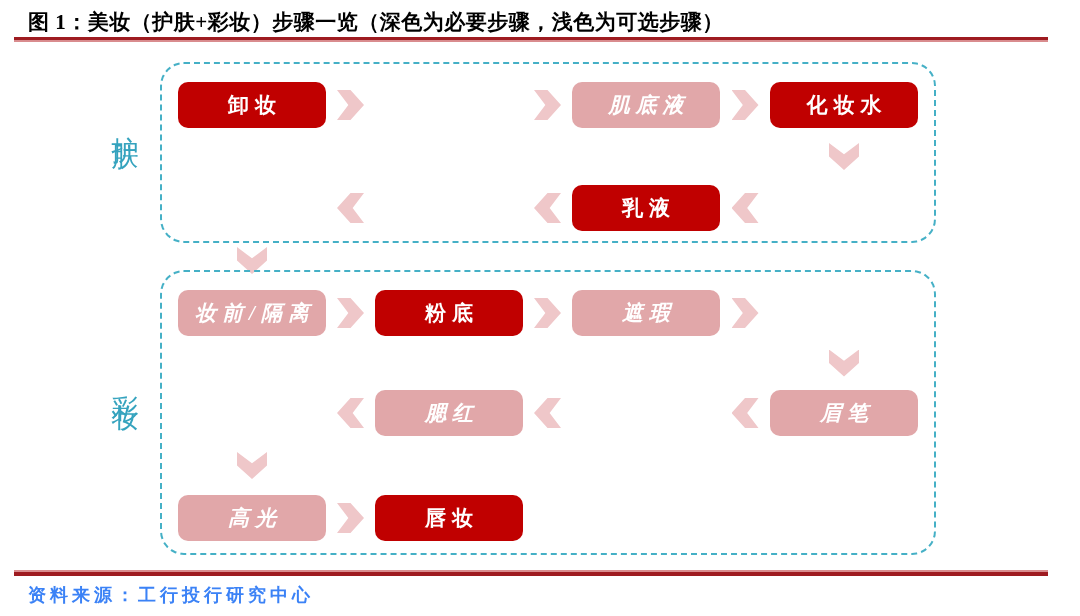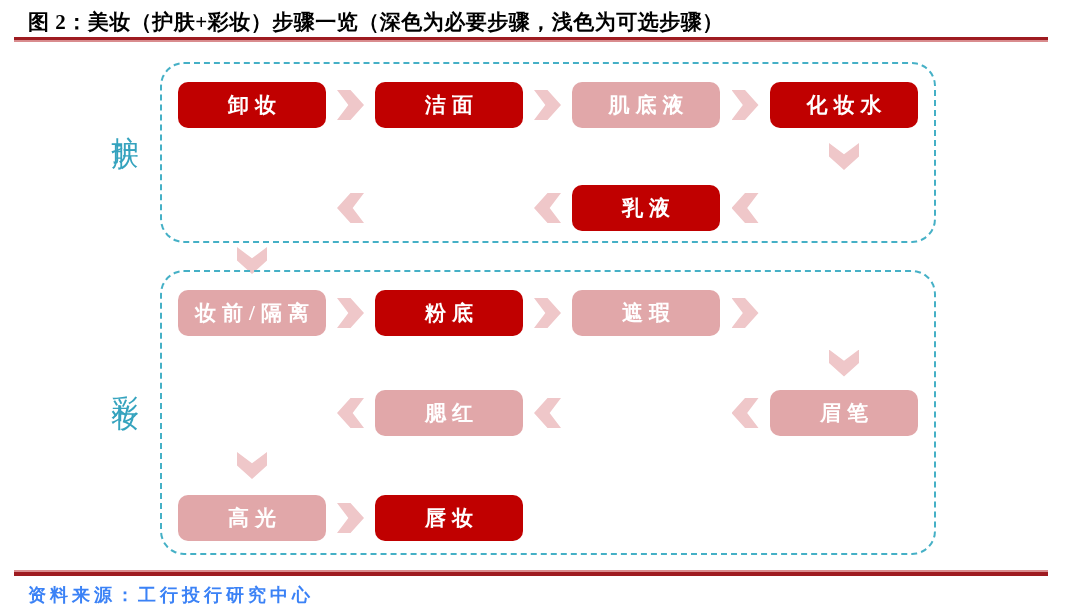--- a/index.html
+++ b/index.html
@@ -44,49 +44,48 @@
   .grid-makeup{grid-template-rows:46px 54px 46px 59px 46px;}
   .cell{display:flex;align-items:center;justify-content:center;}
   
   .step{
     height:46px;border-radius:10px;
     display:flex;align-items:center;justify-content:center;
     color:#fff;font-size:21px;font-weight:bold;
     letter-spacing:6px;text-indent:6px;white-space:nowrap;
   }
   .req{background:#c00000;}
-  .opt{background:#e1a7a9;}
+  .opt{background:#e1a7a9;font-style:italic;}
   
   .chev{background:#efc7c9;}
   .chev-r{width:27px;height:30px;clip-path:polygon(0 0,50% 0,100% 50%,50% 100%,0 100%,42% 50%);}
   .chev-l{width:27px;height:30px;clip-path:polygon(100% 0,50% 0,0 50%,50% 100%,100% 100%,58% 50%);}
   .chev-d{width:30px;height:27px;clip-path:polygon(0 0,50% 42%,100% 0,100% 50%,50% 100%,0 50%);}
   .link-arrow{position:absolute;left:237px;top:247px;}
 </style>
 </head>
 <body>
 
-<div class="title">图 2：美妆（护肤+彩妆）步骤一览（深色为必要步骤，浅色为可选步骤）</div>
+<div class="title">图 1：美妆（护肤+彩妆）步骤一览（深色为必要步骤，浅色为可选步骤）</div>
 
 <div class="rule rule-top">
   <div class="band-dark"></div>
   <div class="band-light"></div>
 </div>
 
 <div class="vlabel vlabel-skin">护肤</div>
 <div class="vlabel vlabel-makeup">彩妆</div>
 
 <div class="frame frame-skin">
   <div class="grid grid-skin">
 
     <div class="step req" style="grid-column:1;grid-row:1">卸妆</div>
     <div class="cell" style="grid-column:2;grid-row:1">
         <div class="chev chev-r"></div>
       </div>
-    <div class="step req" style="grid-column:3;grid-row:1">洁面</div>
     <div class="cell" style="grid-column:4;grid-row:1">
         <div class="chev chev-r"></div>
       </div>
     <div class="step opt" style="grid-column:5;grid-row:1">肌底液</div>
     <div class="cell" style="grid-column:6;grid-row:1">
         <div class="chev chev-r"></div>
       </div>
     <div class="step req" style="grid-column:7;grid-row:1">化妆水</div>
 
     <div class="cell" style="grid-column:7;grid-row:2">

